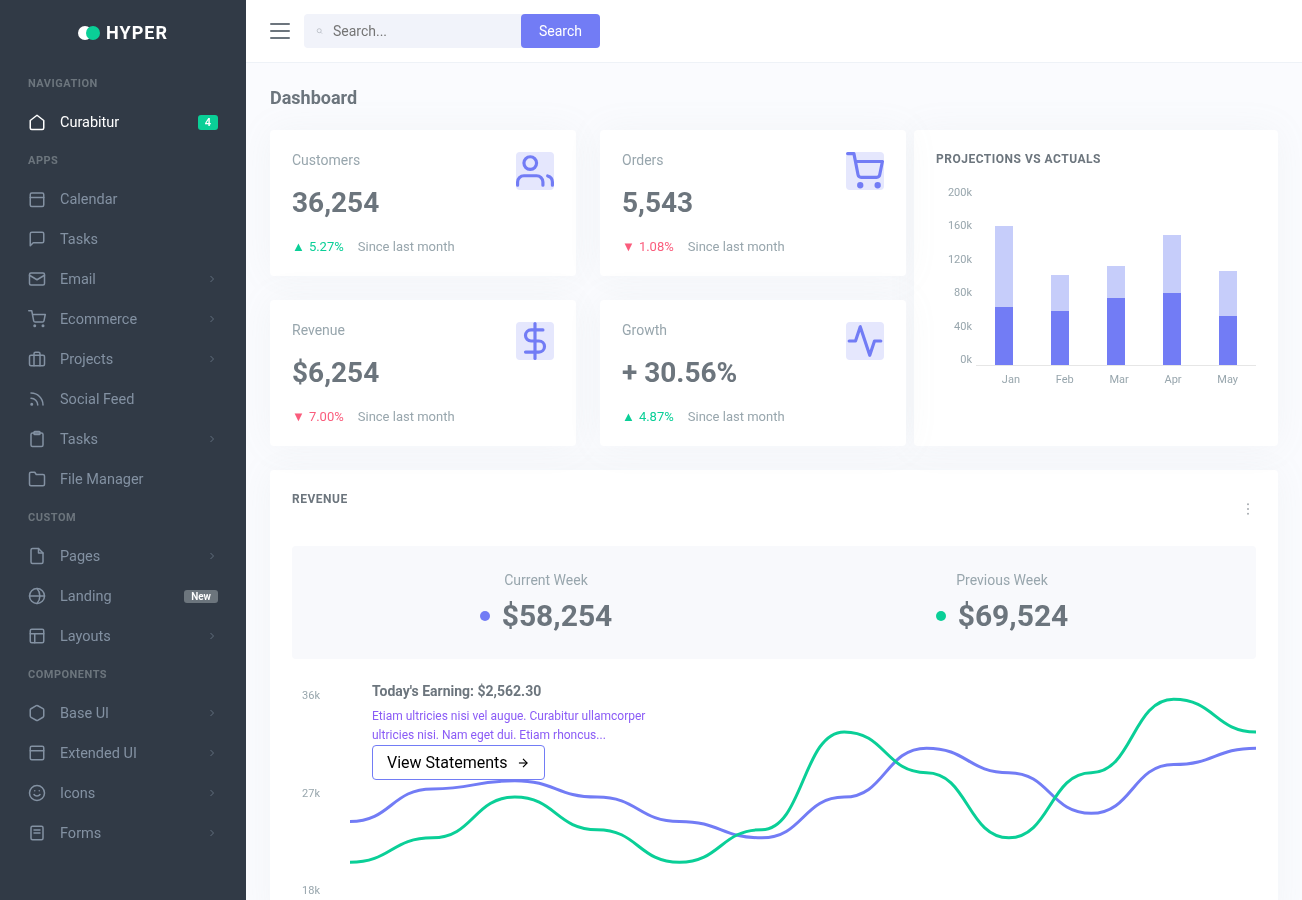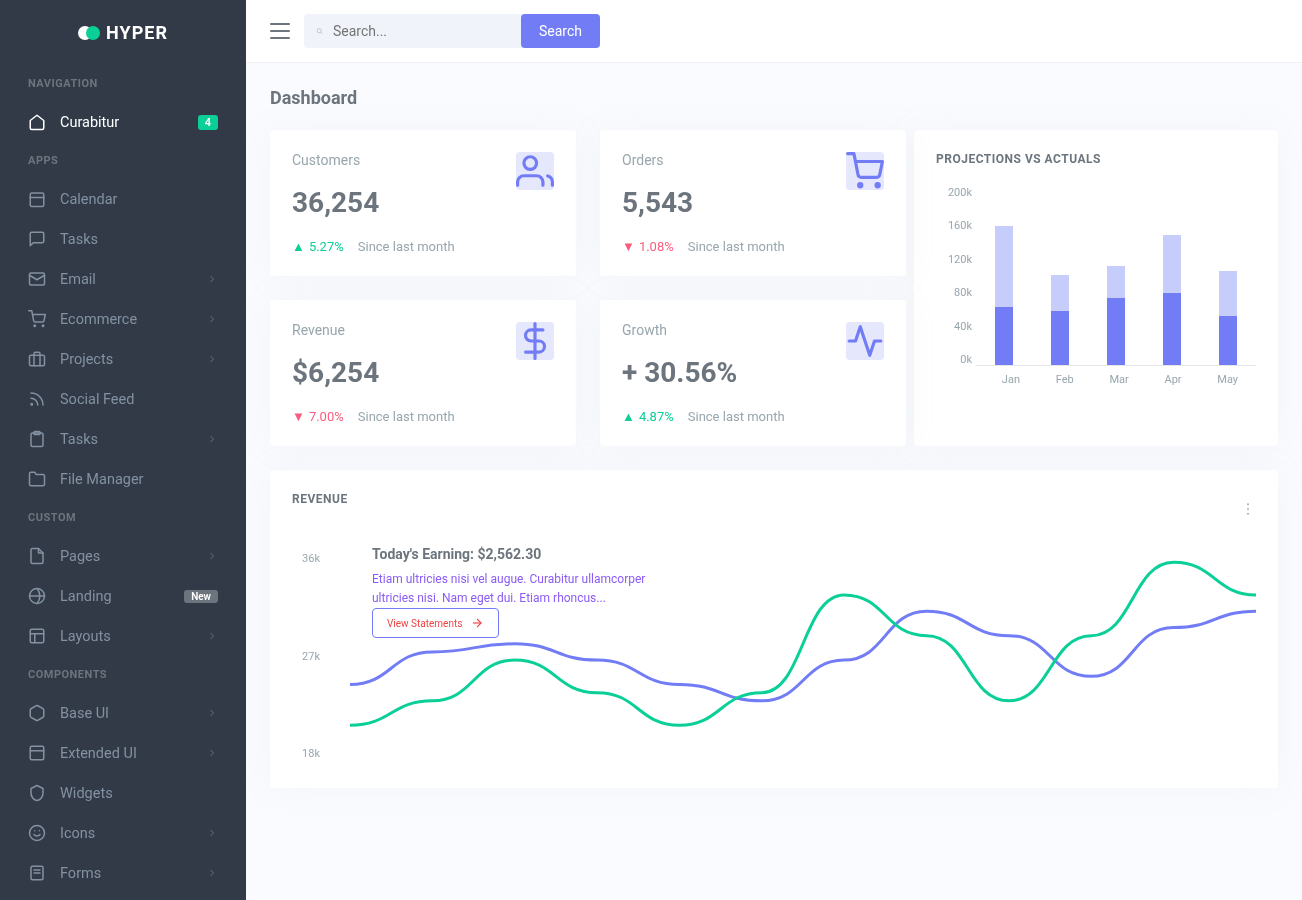--- a/index.html
+++ b/index.html
@@ -59,21 +59,21 @@
 .summary-label { font-size:14px; color:#98a6ad; margin-bottom:10px; }
 .summary-value { font-size:30px; font-weight:700; color:#6c757d; display:flex; align-items:center; justify-content:center; gap:12px; }
 .dot { width:10px; height:10px; border-radius:50%; }
 .dot-purple { background:#727cf5; }
 .dot-green { background:#0acf97; }
 .revenue-body { display:flex; gap:30px; position:relative; }
 .line-yaxis { display:flex; flex-direction:column; justify-content:space-between; font-size:11px; color:#98a6ad; padding:6px 0; width:28px; text-align:right; }
 .chart-info { position:absolute; left:80px; top:0; z-index:2; max-width:300px; }
 .earn-title { font-size:14px; font-weight:700; color:#6c757d; margin-bottom:8px; }
 .earn-desc { font-size:12px; color:#8b5cf6; line-height:1.6; }
-.view-btn { border:1px solid #727cf5; color:#ef4444; background:none; padding:7px 14px; border-radius:4px; font-size:10px; cursor:pointer; display:inline-flex; align-items:center; gap:8px; }
+.view-btn { border:1px solid #727cf5; color:#000000; background:none; padding:7px 14px; border-radius:4px; font-size:16px; cursor:pointer; display:inline-flex; align-items:center; gap:8px; }
 .line-chart { flex:1; position:relative; height:220px; }
 .line-svg { position:absolute; inset:0; width:100%; height:100%; }
 </style>
 </head>
 <body>
 
 <aside class="sidebar">
   <div class="logo">
     <div class="logo-icon"></div>
     <span class="logo-text">HYPER</span>
@@ -241,29 +241,20 @@
           <svg viewBox="0 0 24 24" fill="none" stroke="currentColor" stroke-width="2" stroke-linecap="round" stroke-linejoin="round">
             <rect x="3" y="3" width="18" height="18" rx="2"></rect>
             <line x1="3" y1="9" x2="21" y2="9"></line>
           </svg>
         </span>
       <span class="nav-label">Extended UI</span>
 
       <svg class="nav-chevron" viewBox="0 0 24 24" fill="none" stroke="currentColor" stroke-width="2">
           <polyline points="9 18 15 12 9 6"></polyline>
         </svg>
-    </div>
-      <div class="nav-item">
-      <span class="nav-icon">
-          <svg viewBox="0 0 24 24" fill="none" stroke="currentColor" stroke-width="2" stroke-linecap="round" stroke-linejoin="round">
-            <path d="M12 2l8 4v6c0 5-3.4 9.7-8 10-4.6-.3-8-5-8-10V6z"></path>
-          </svg>
-        </span>
-      <span class="nav-label">Widgets</span>
-
     </div>
       <div class="nav-item">
       <span class="nav-icon">
           <svg viewBox="0 0 24 24" fill="none" stroke="currentColor" stroke-width="2" stroke-linecap="round" stroke-linejoin="round">
             <circle cx="12" cy="12" r="10"></circle>
             <path d="M8 14s1.5 2 4 2 4-2 4-2"></path>
             <line x1="9" y1="9" x2="9.01" y2="9"></line>
             <line x1="15" y1="9" x2="15.01" y2="9"></line>
           </svg>
         </span>
@@ -434,20 +425,36 @@
 
     <div class="card revenue-card">
       <div class="revenue-head">
         <div class="chart-title">REVENUE</div>
         <svg class="dots-icon" viewBox="0 0 24 24" fill="#6c757d">
             <circle cx="12" cy="5" r="1.5"></circle>
             <circle cx="12" cy="12" r="1.5"></circle>
             <circle cx="12" cy="19" r="1.5"></circle>
           </svg>
       </div>
+      <div class="summary-box">
+        <div class="summary-item">
+          <div class="summary-label">Current Week</div>
+          <div class="summary-value">
+              <span class="dot dot-purple"></span>
+              <span>$58,254</span>
+            </div>
+        </div>
+        <div class="summary-item">
+          <div class="summary-label">Previous Week</div>
+          <div class="summary-value">
+              <span class="dot dot-green"></span>
+              <span>$69,524</span>
+            </div>
+        </div>
+      </div>
       <div class="revenue-body">
         <div class="line-yaxis" id="line-yaxis">
             <span>36k</span>
             <span>27k</span>
             <span>18k</span>
           </div>
         <div class="chart-info">
           <div class="earn-title">Today's Earning: $2,562.30</div>
           <div class="earn-desc">Etiam ultricies nisi vel augue. Curabitur ullamcorper ultricies nisi. Nam eget dui. Etiam rhoncus...</div>
           <button class="view-btn">

